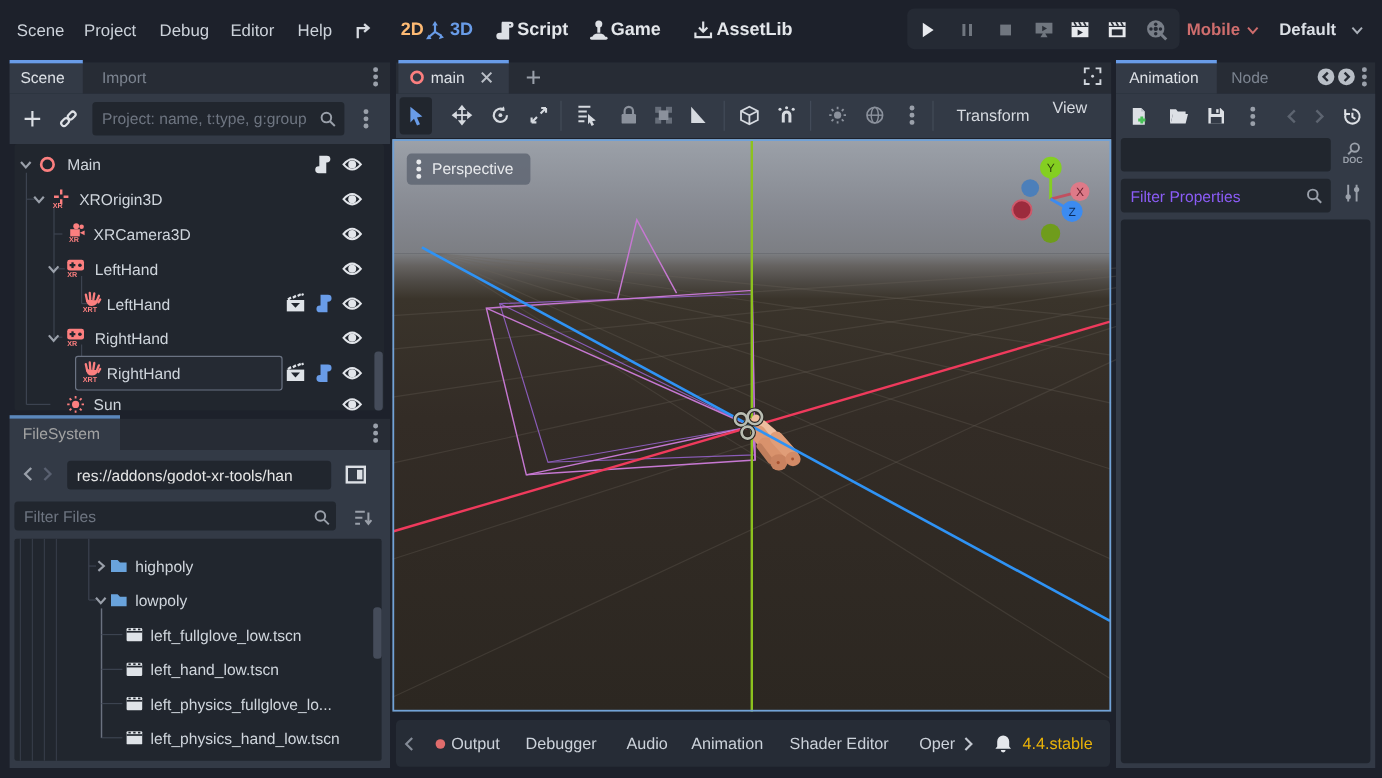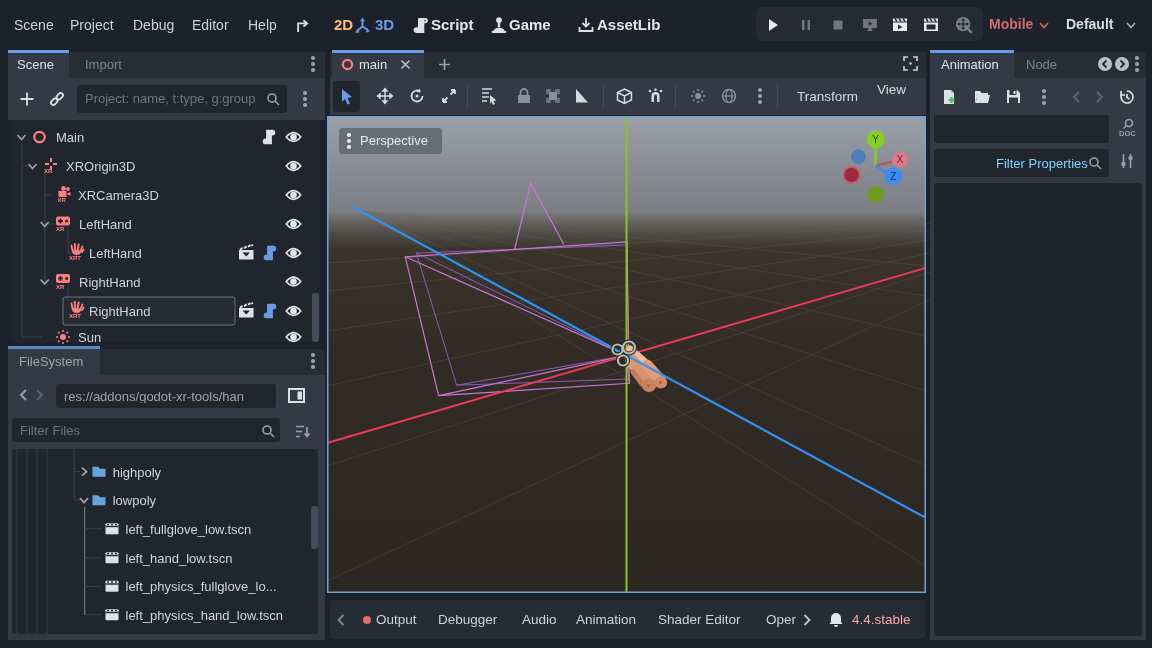--- a/index.html
+++ b/index.html
@@ -238,21 +238,21 @@
   </div>
 
 <div class="panel" style="left:8px;top:375px;width:317px;height:265px"></div>
 <svg style="left:17px;top:388px" width="12" height="14" viewBox="0 0 12 14">
     <path d="M9 2 L4 7 L9 12" fill="none" stroke="#9aa0aa" stroke-width="2"></path>
   </svg>
 <svg style="left:34px;top:388px" width="12" height="14" viewBox="0 0 12 14">
     <path d="M3 2 L8 7 L3 12" fill="none" stroke="#596070" stroke-width="2"></path>
   </svg>
 <div class="input" style="left:56px;top:384px;width:220px;height:24px;border-radius:3px"></div>
-<div class="txt" style="left:64px;top:390px;color:#a3a3a3;width:206px;overflow:hidden">res://addons/godot-xr-tools/han</div>
+<div class="txt" style="left:64px;top:390px;color:#e5e5e5;width:206px;overflow:hidden">res://addons/godot-xr-tools/han</div>
 <svg style="left:288px;top:388px" width="17" height="15" viewBox="0 0 17 15">
     <rect x="1" y="1" width="15" height="13" fill="none" stroke="#dde0e5" stroke-width="2"></rect>
     <rect x="9.5" y="3.5" width="4.5" height="8" fill="#dde0e5"></rect>
   </svg>
 
 <div class="input" style="left:12px;top:418px;width:268px;height:24px"></div>
 <div class="txt" style="left:20px;top:424px;color:#6e7581">Filter Files</div>
 <svg style="left:261px;top:424px" width="14" height="14" viewBox="0 0 14 14">
     <circle cx="6" cy="6" r="4" fill="none" stroke="#9aa0aa" stroke-width="1.6"></circle>
     <path d="M9 9 L13 13" stroke="#9aa0aa" stroke-width="1.6"></path>
@@ -503,21 +503,21 @@
 <div class="txt" style="left:576px;top:613px;font-size:13.5px">Animation</div>
 <div class="txt" style="left:658px;top:613px;font-size:13.5px">Shader Editor</div>
 <div class="txt" style="left:766px;top:613px;font-size:13.5px;width:30px;overflow:hidden">Oper</div>
 <svg style="left:802px;top:613px" width="11" height="14" viewBox="0 0 11 14">
     <path d="M2.5 2 L7.5 7 L2.5 12" fill="none" stroke="#c3c8d0" stroke-width="1.8"></path>
   </svg>
 <svg style="left:828px;top:612px" width="16" height="16" viewBox="0 0 16 16">
     <path d="M8 1 a5 5 0 0 1 5 5 V10 L14.5 12 H1.5 L3 10 V6 A5 5 0 0 1 8 1 Z" fill="#e4e7eb"></path>
     <path d="M6 13 a2 2 0 0 0 4 0" fill="#e4e7eb"></path>
   </svg>
-<div class="txt" style="left:852px;top:613px;font-size:13.5px;color:#fca5a5">4.4.stable</div>
+<div class="txt" style="left:852px;top:613px;font-size:13.5px;color:#eab308">4.4.stable</div>
 
 <div class="tabrow" style="left:930px;top:52px;width:216px;height:26px"></div>
 <div class="abs" style="left:930px;top:50px;width:84px;height:2.5px;background:#699ce8"></div>
 <div class="panel" style="left:930px;top:52.5px;width:84px;height:25.5px"></div>
 <div class="txt" style="left:941px;top:58px;color:#dde1e6">Animation</div>
 <div class="txt" style="left:1026px;top:58px;color:#7c8490">Node</div>
 <svg style="left:1097px;top:56px" width="16" height="16" viewBox="0 0 16 16">
     <circle cx="8" cy="8" r="7" fill="#b9bfc7"></circle>
     <path d="M9.5 4.5 L6 8 L9.5 11.5" fill="none" stroke="#272c35" stroke-width="2"></path>
   </svg>
@@ -566,21 +566,21 @@
   </svg>
 
 <div class="input" style="left:934px;top:115px;width:175px;height:28px"></div>
 <svg style="left:1119px;top:118px" width="17" height="20" viewBox="0 0 17 20">
     <circle cx="10" cy="5" r="3.5" fill="none" stroke="#9aa0aa" stroke-width="1.6"></circle>
     <path d="M7.5 7.5 L4.5 10.5" stroke="#9aa0aa" stroke-width="1.6"></path>
     <text x="0" y="18" font-family="Liberation Sans" font-size="7.5" font-weight="bold" fill="#9aa0aa">DOC</text>
   </svg>
 
 <div class="input" style="left:934px;top:149px;width:175px;height:28px"></div>
-<div class="txt" style="left:996px;top:157px;color:#7dd3fc">Filter Properties</div>
+<div class="txt" style="left:942px;top:157px;color:#8b5cf6">Filter Properties</div>
 <svg style="left:1088px;top:156px" width="14" height="14" viewBox="0 0 14 14">
     <circle cx="6" cy="6" r="4" fill="none" stroke="#9aa0aa" stroke-width="1.6"></circle>
     <path d="M9 9 L13 13" stroke="#9aa0aa" stroke-width="1.6"></path>
   </svg>
 <svg style="left:1120px;top:153px" width="14" height="16" viewBox="0 0 14 16">
     <path d="M3.5 1 V15 M10.5 1 V15" stroke="#9aa0aa" stroke-width="1.6"></path>
     <circle cx="3.5" cy="11" r="2.2" fill="#9aa0aa"></circle>
     <circle cx="10.5" cy="5" r="2.2" fill="#9aa0aa"></circle>
   </svg>
 

